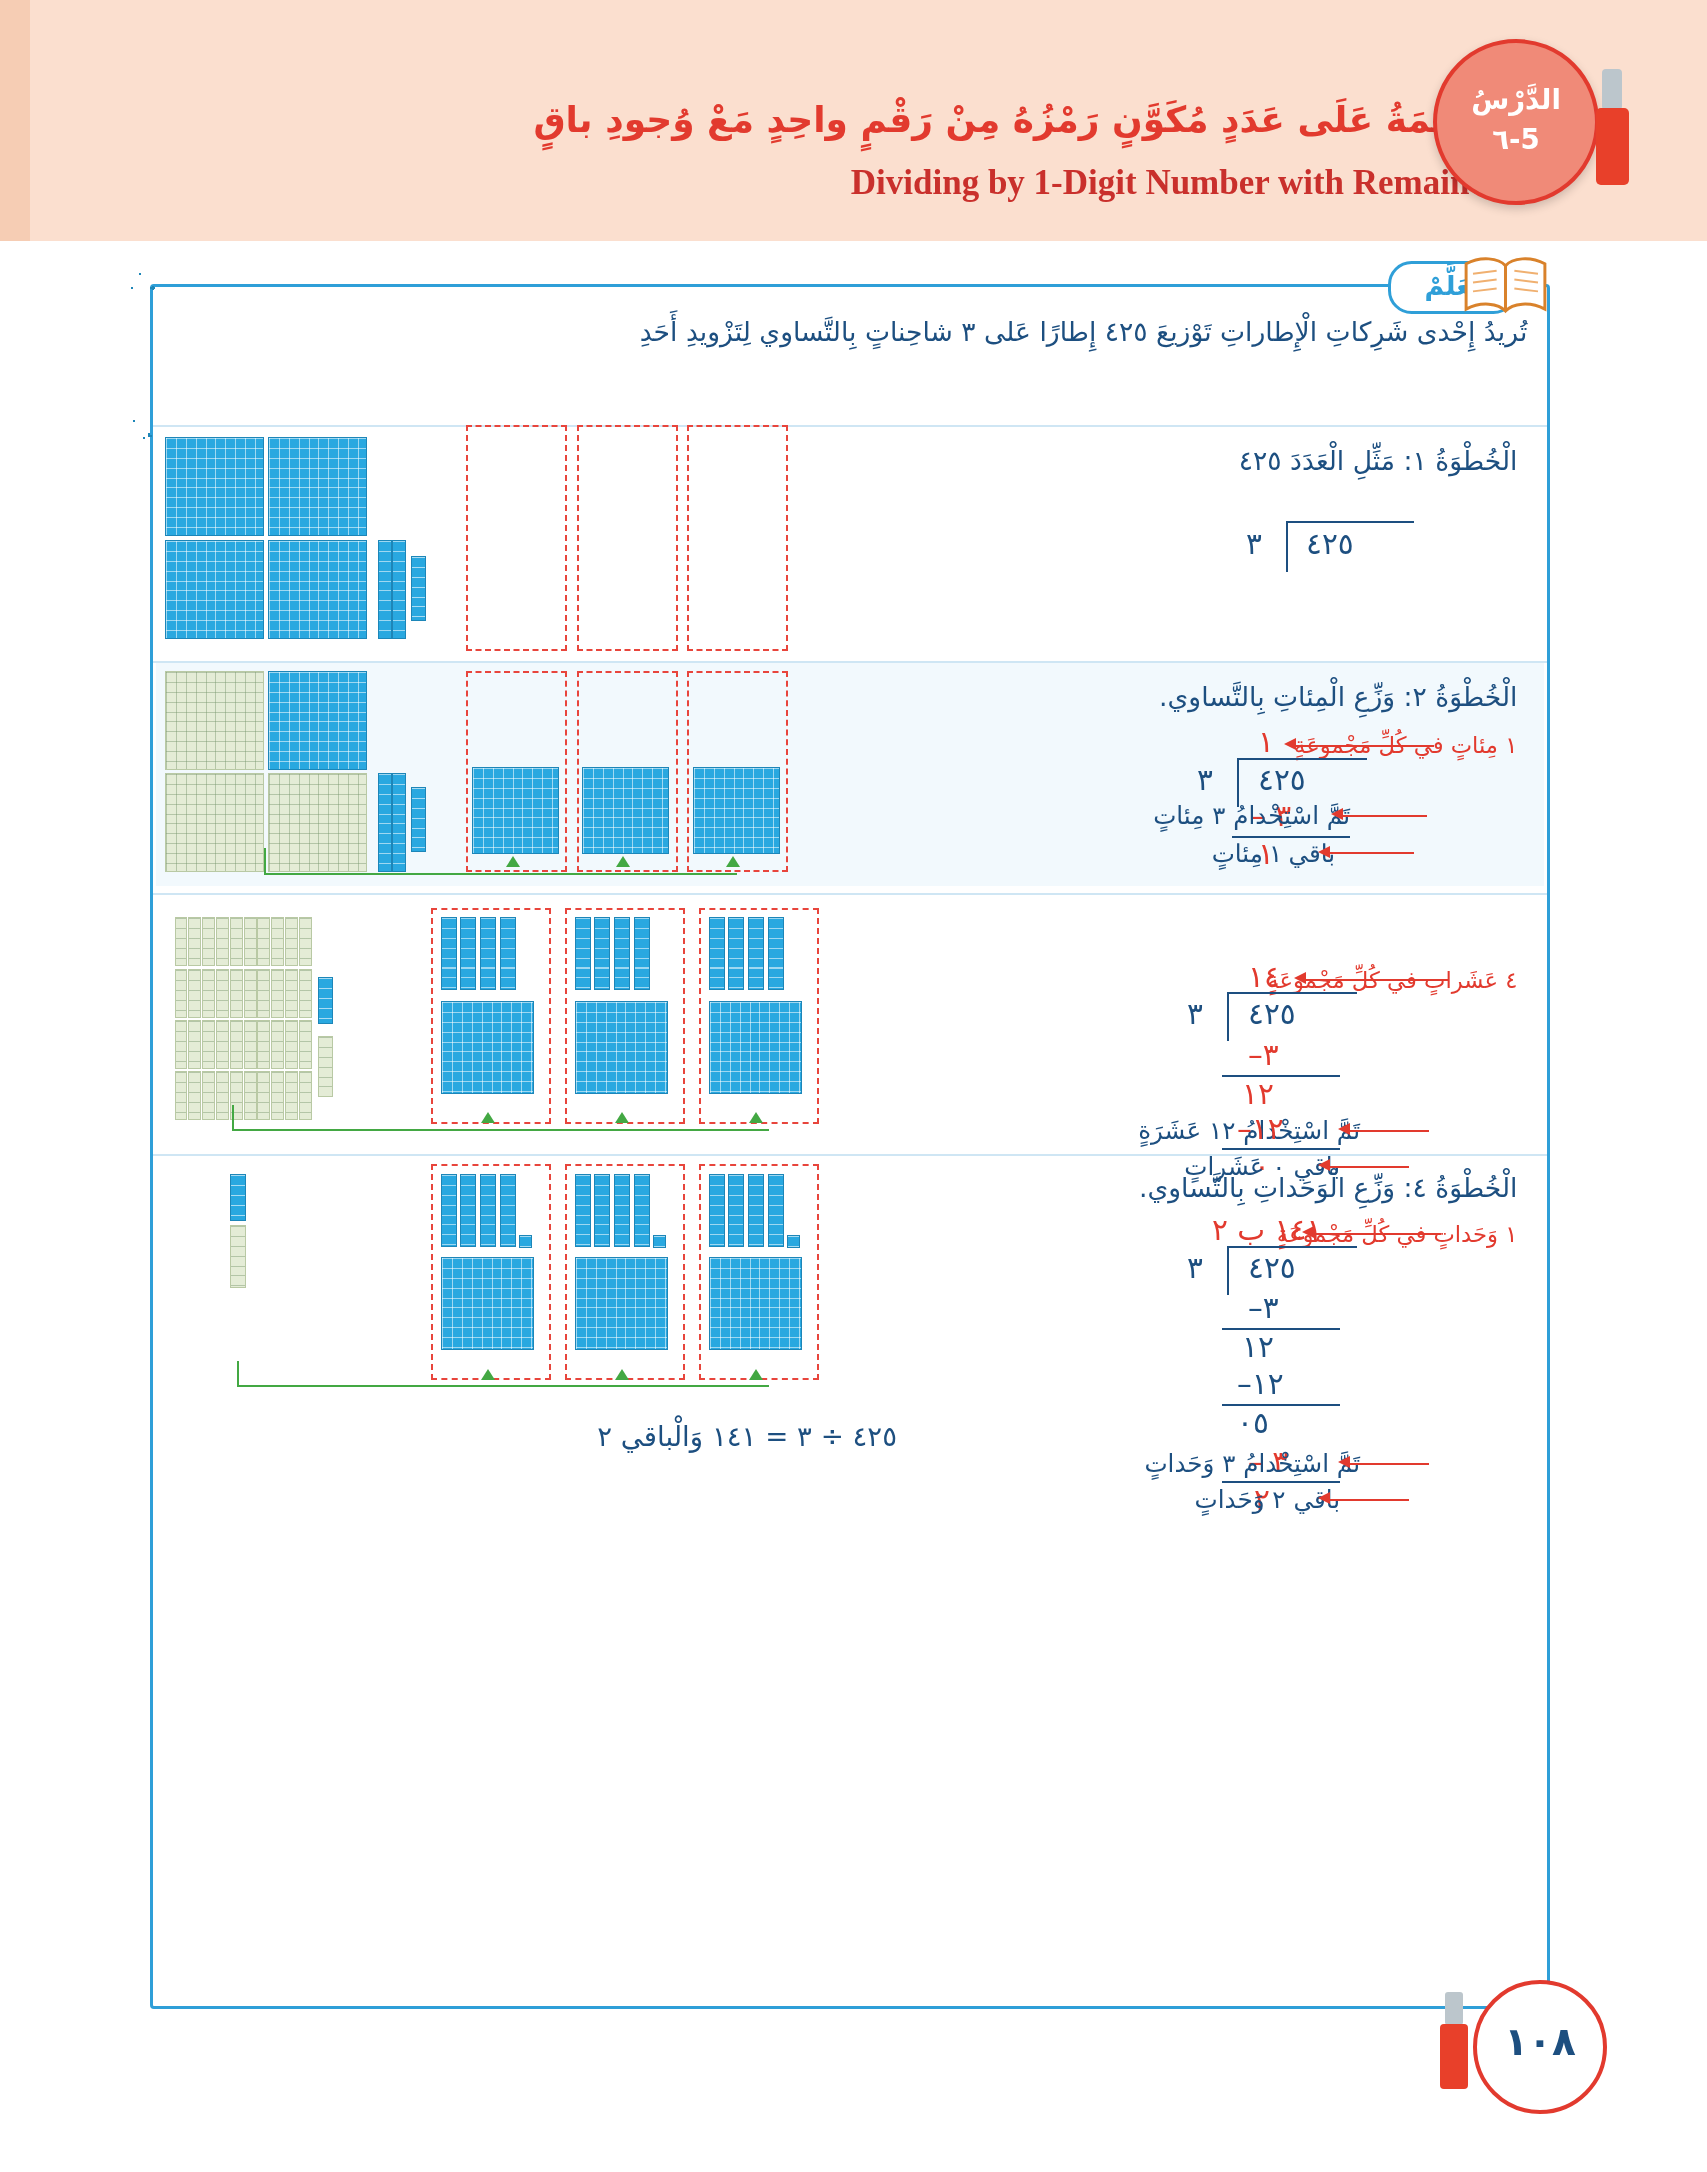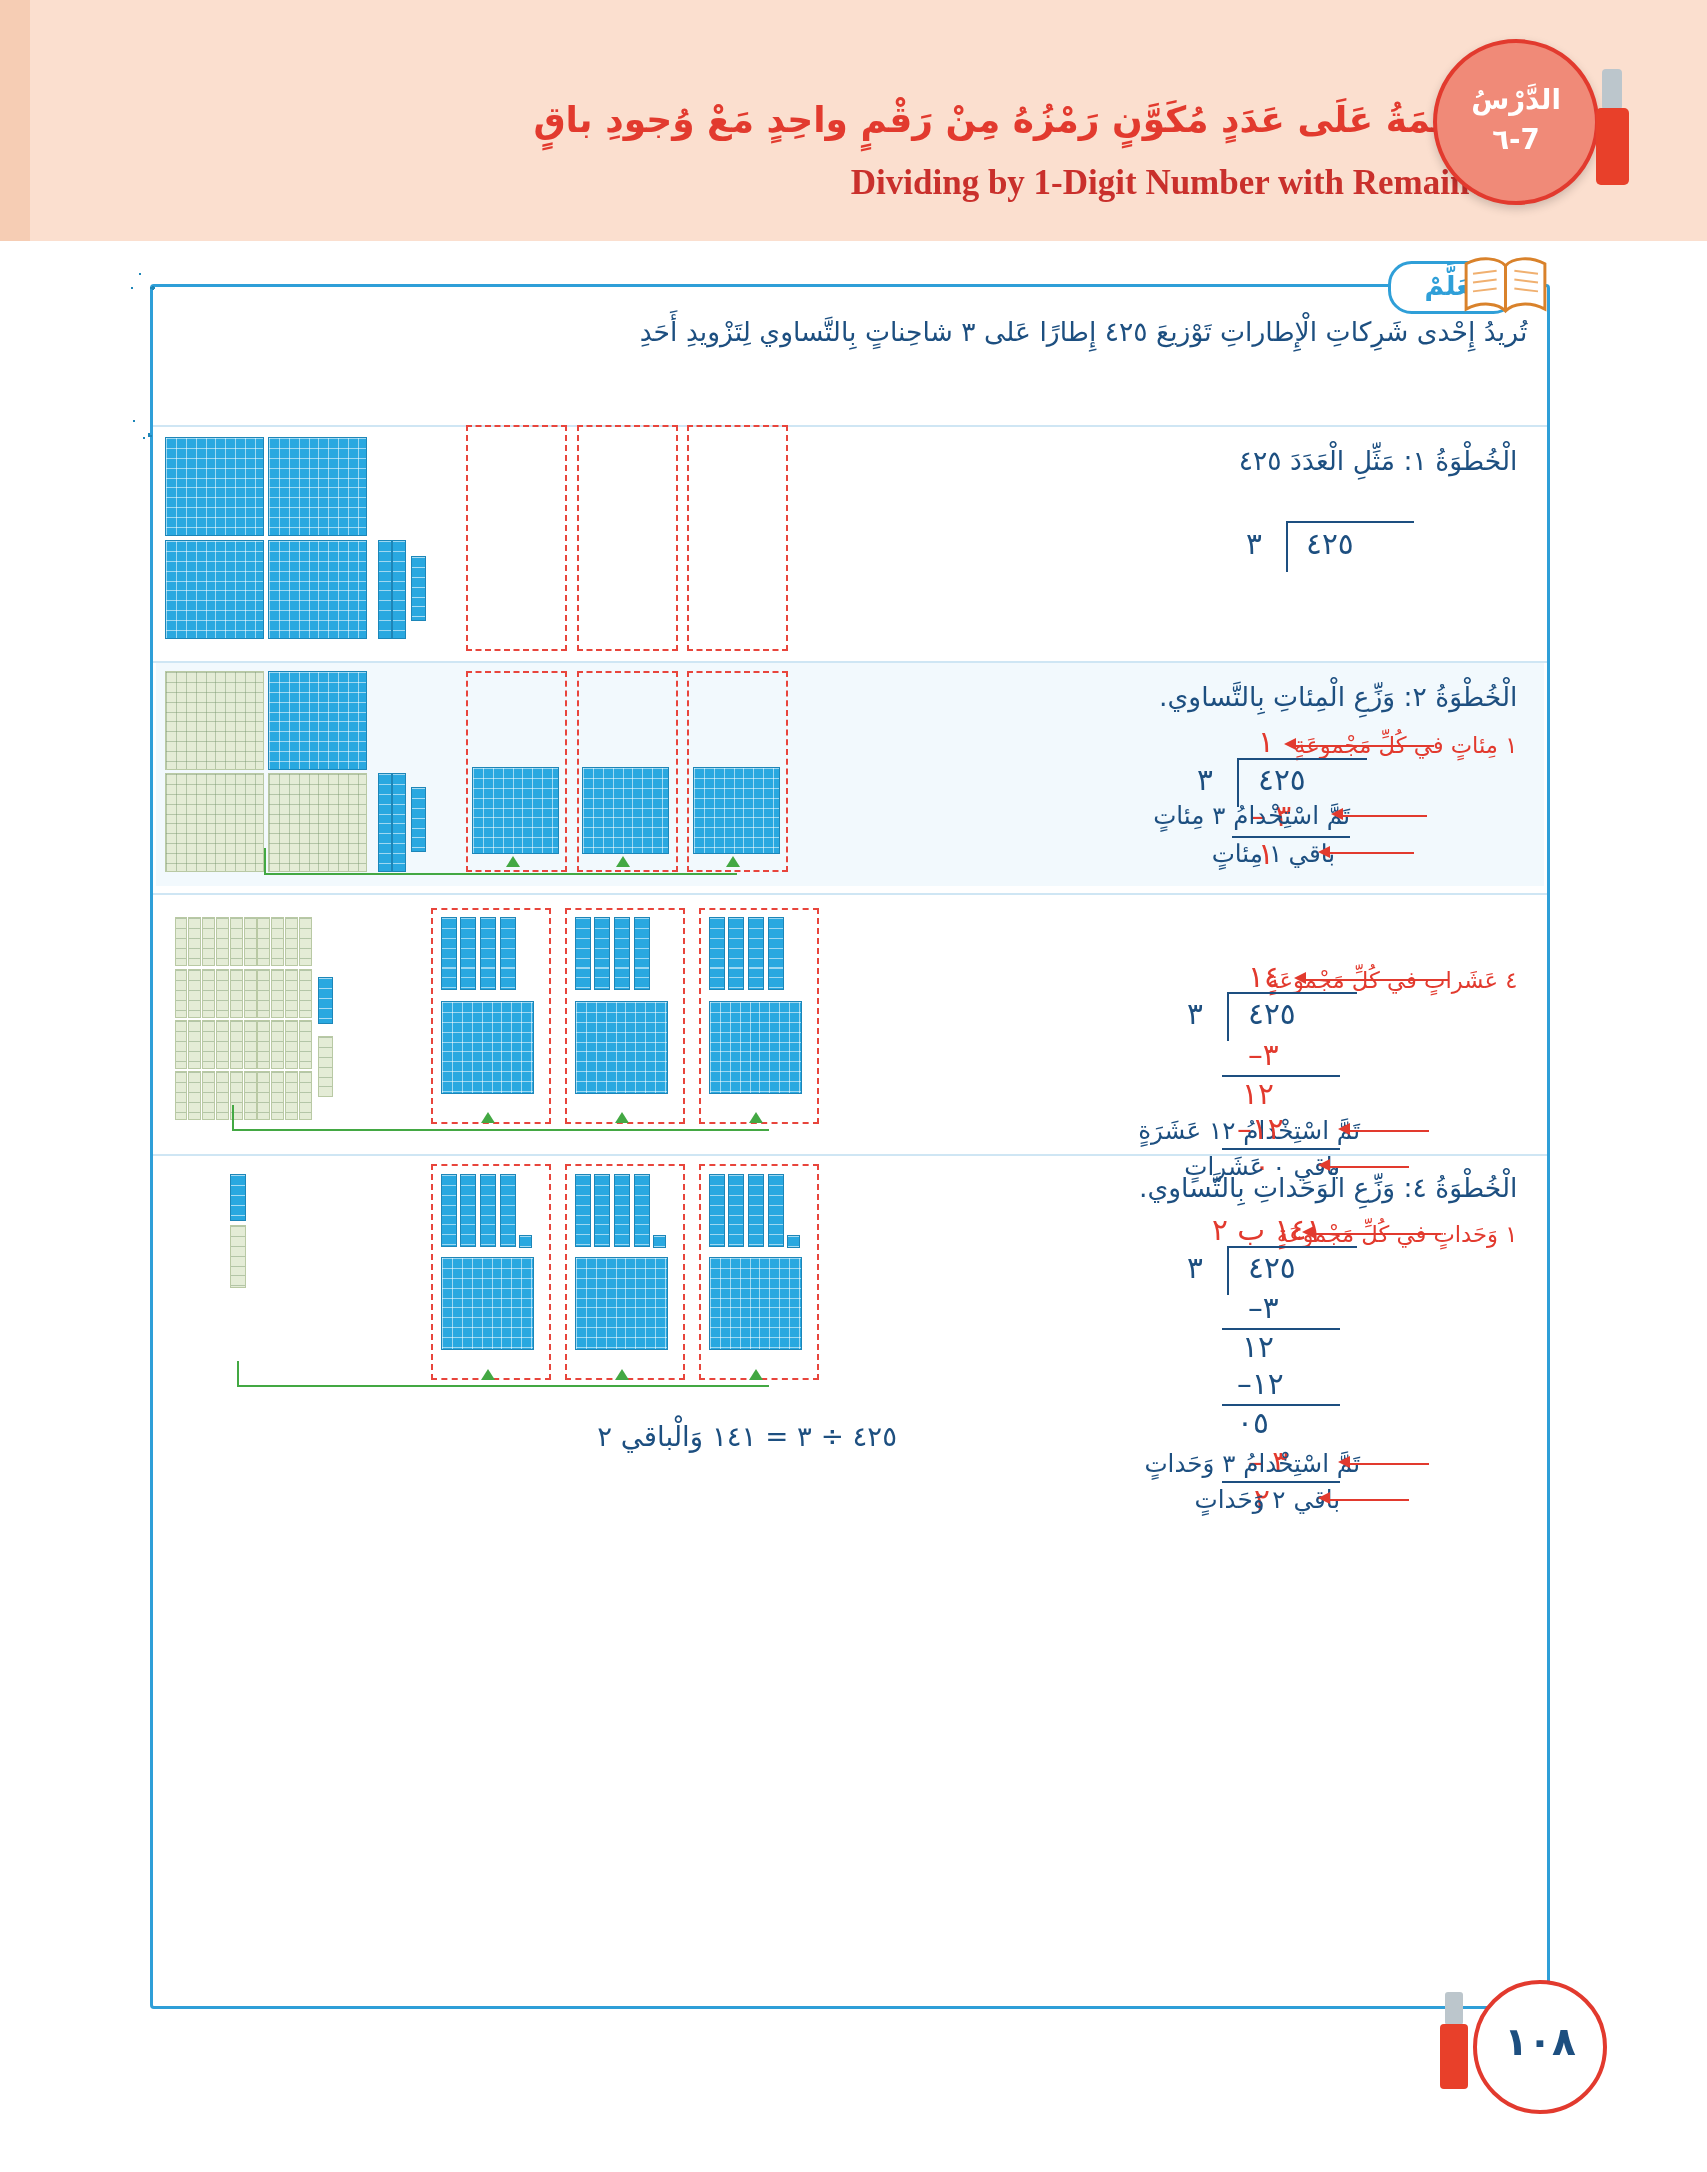--- a/index.html
+++ b/index.html
@@ -185,21 +185,21 @@
 <body>
 
 <div class="header-band">
   <div class="header-left-strip"></div>
   <div class="title-ar">الْقِسْمَةُ عَلَى عَدَدٍ مُكَوَّنٍ رَمْزُهُ مِنْ رَقْمٍ واحِدٍ مَعْ وُجودِ باقٍ</div>
   <div class="title-en">Dividing by 1-Digit Number with Remainder</div>
 
   <div class="lesson-badge">
     <div class="lb-txt">
       <span>الدَّرْسُ</span><br>
-      <span>7-٦</span>
+      <span>5-٦</span>
     </div>
   </div>
   <div class="badge-marker">
     <div class="cap"></div>
       <div class="body"></div>
   </div>
 </div>
 
 <div class="content-box">
 

